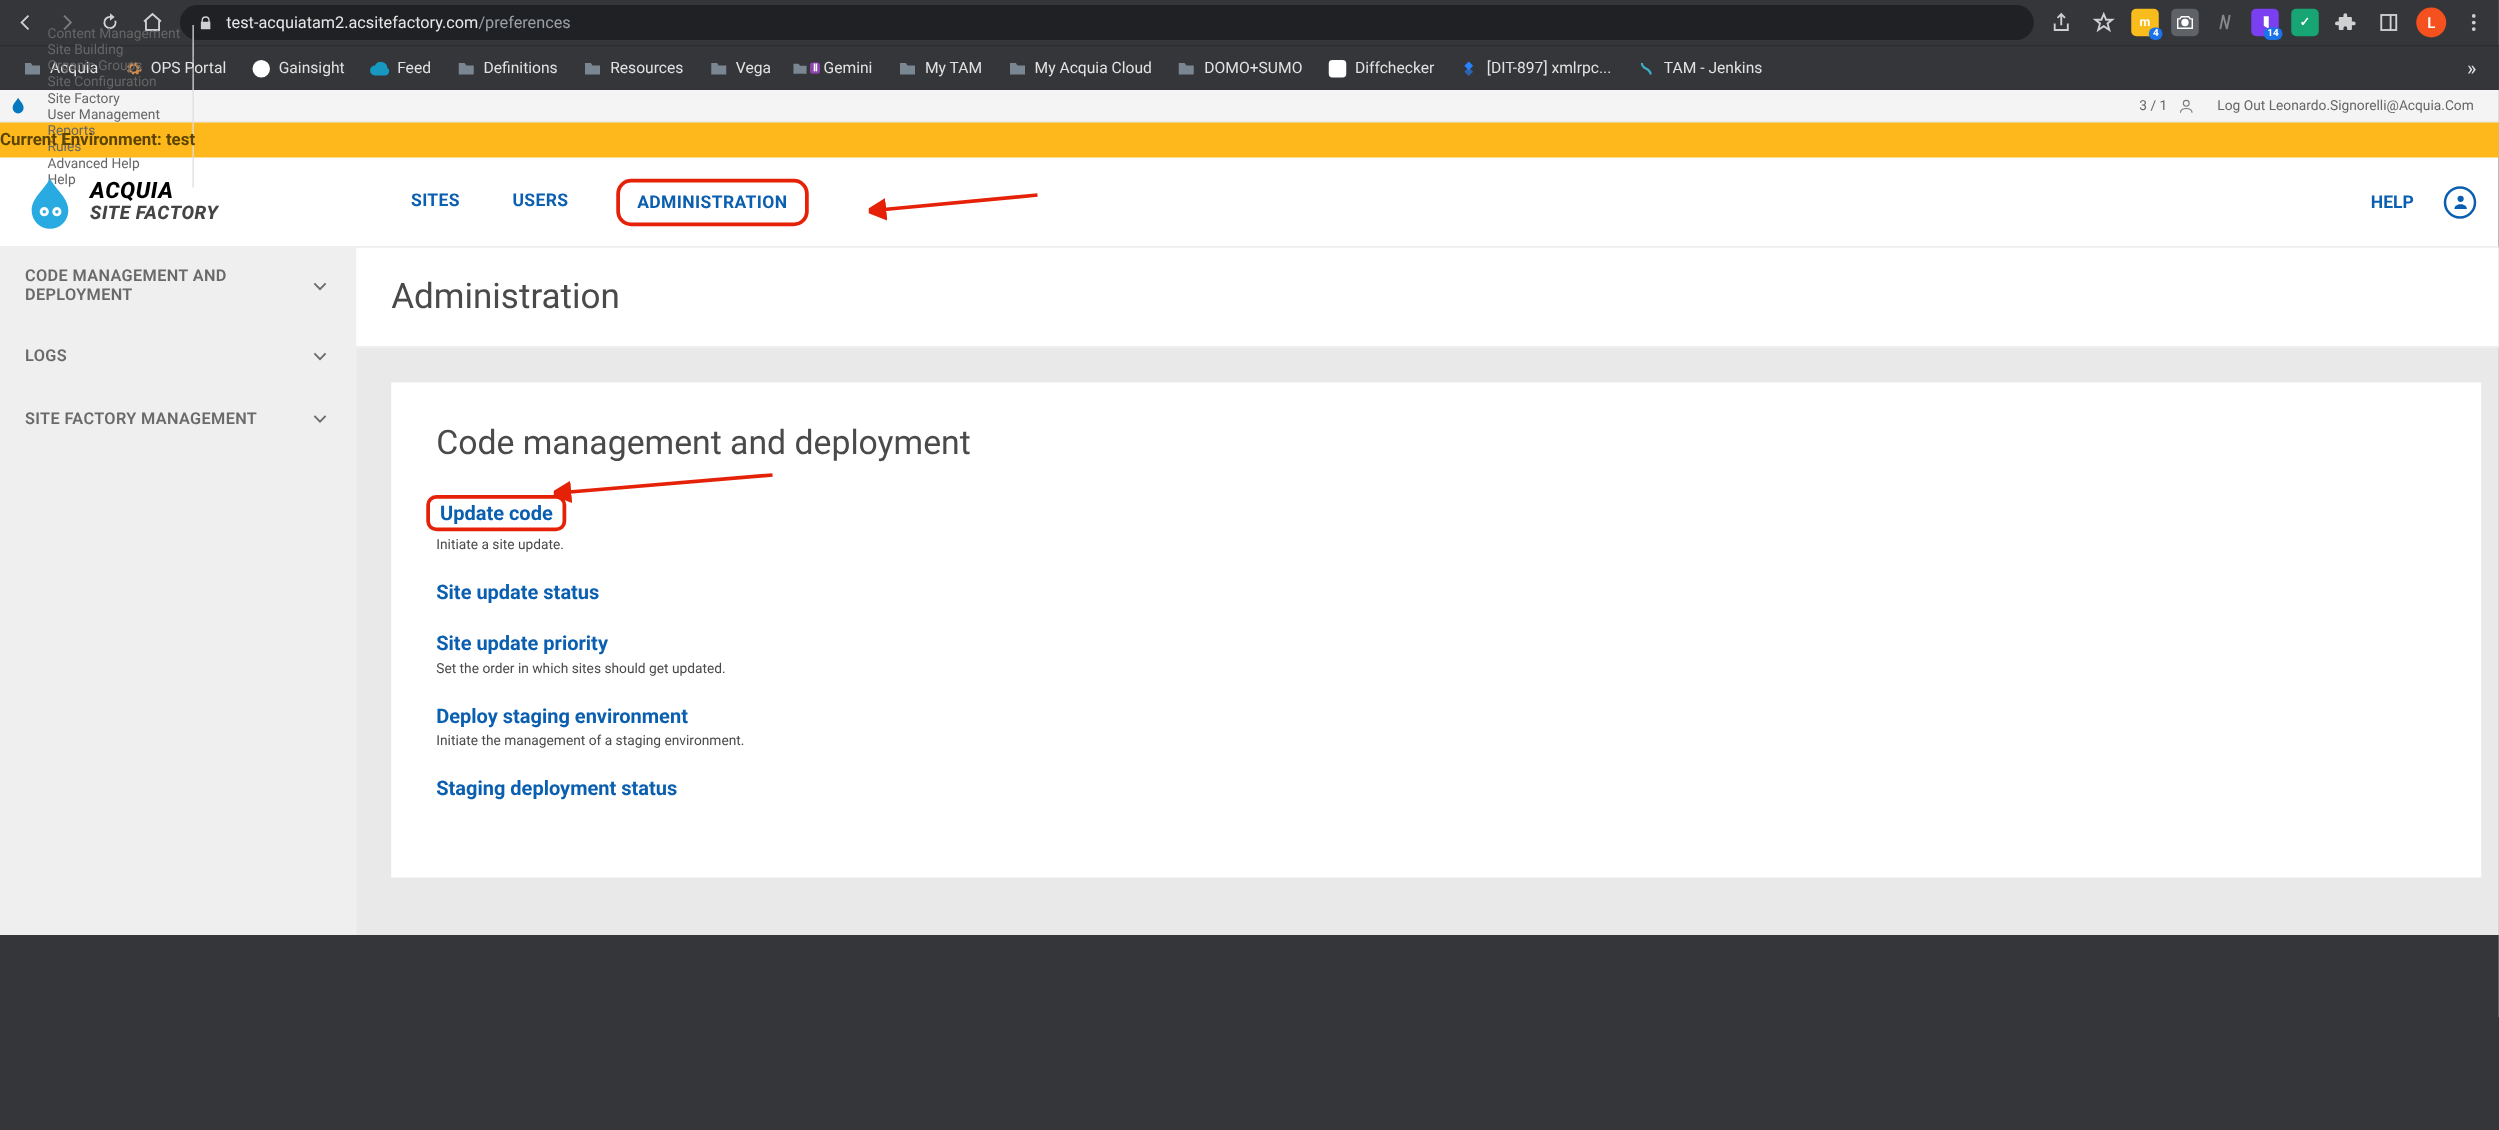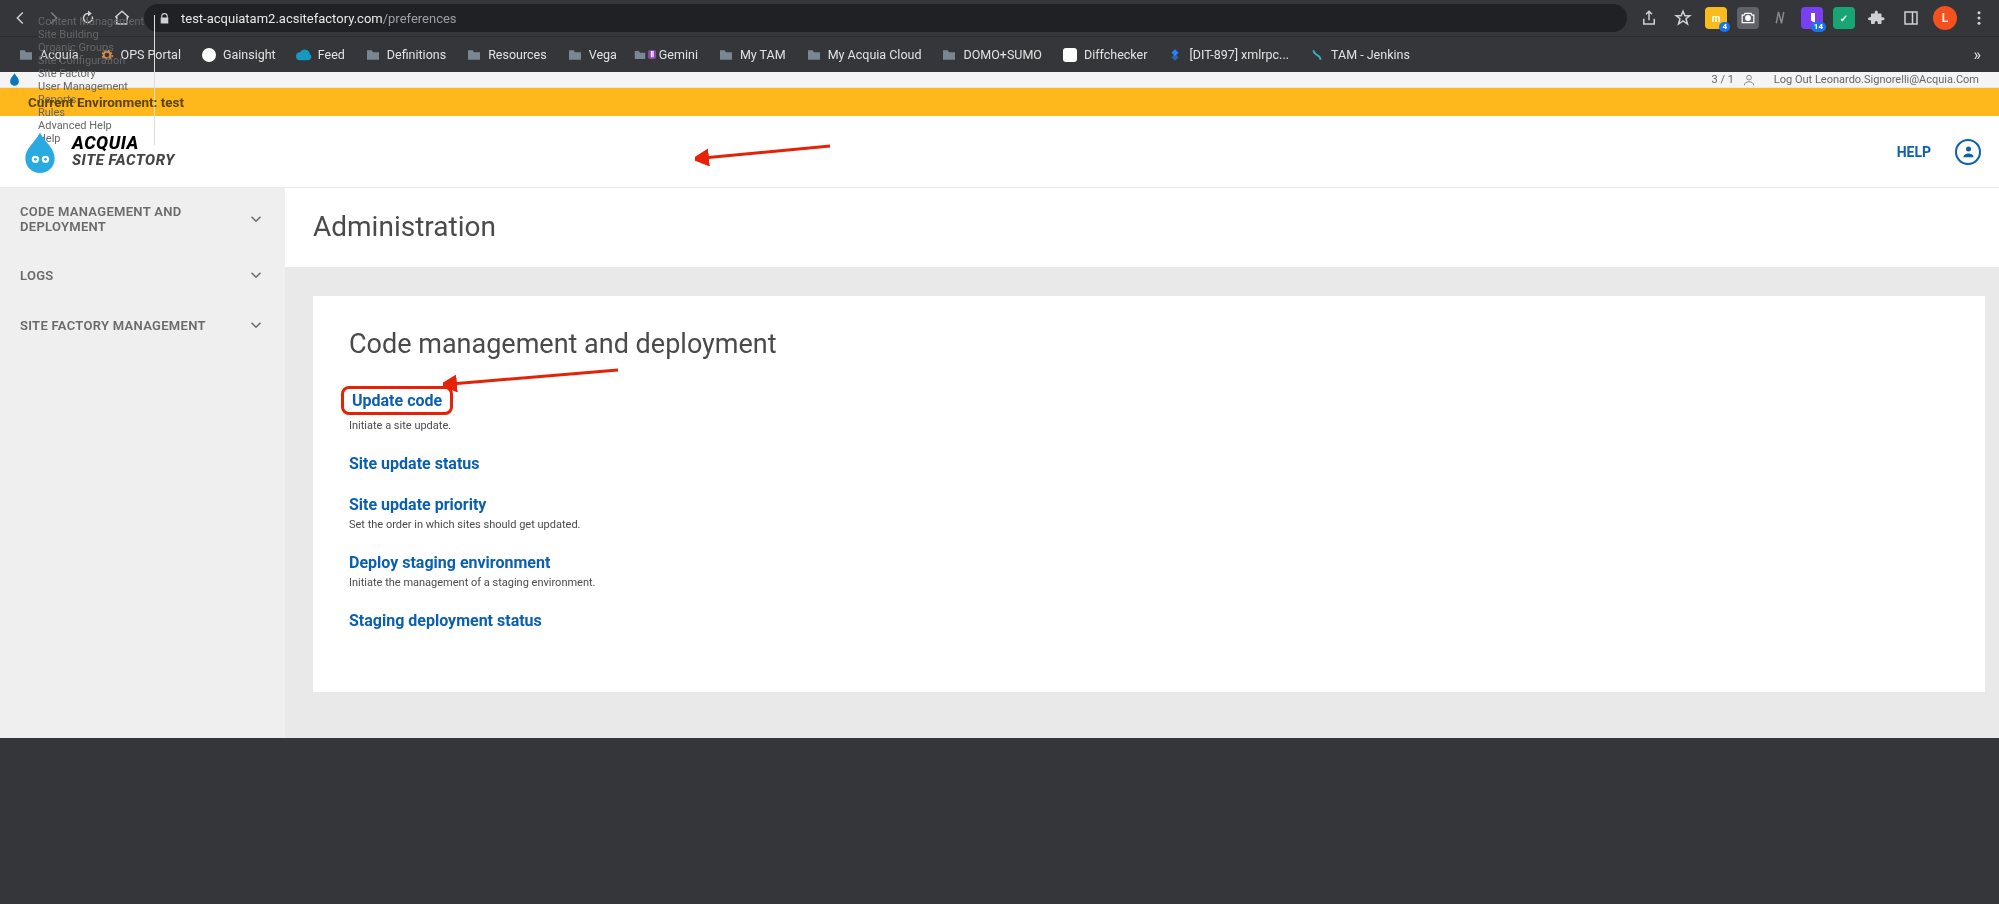--- a/index.html
+++ b/index.html
@@ -22,27 +22,27 @@
   .avatar { width:24px; height:24px; border-radius:50%; background:#f4511e; color:#fff; display:flex; align-items:center; justify-content:center; font-size:12px; font-weight:600; }
 
   .bookmarks { display:flex; align-items:center; height:36px; padding:0 10px; gap:4px; background:#35363a; border-top:1px solid #2b2c2f; }
   .bm { display:flex; align-items:center; gap:6px; color:#e2e2e2; font-size:12.5px; padding:4px 8px; border-radius:4px; cursor:pointer; white-space:nowrap; }
   .bm .bm-icon { width:16px; height:16px; display:flex; align-items:center; justify-content:center; }
   .bm-more { margin-left:auto; color:#e2e2e2; padding:4px 8px; }
 
   
   .app { background:#fff; }
 
-  .admin-bar { display:flex; align-items:center; background:#f4f4f4; border-bottom:1px solid #e6e6e6; font-size:11px; color:#666; height:16px; }
+  .admin-bar { display:flex; align-items:center; background:#f4f4f4; border-bottom:1px solid #e6e6e6; font-size:11px; color:#666; height:26px; }
   .admin-bar .droplet { width:20px; height:20px; display:flex; align-items:center; justify-content:center; margin:0 4px; }
   .admin-link { padding:0 10px; border-right:1px solid #ddd; height:100%; display:flex; align-items:center; cursor:pointer; }
   .admin-right { margin-left:auto; display:flex; align-items:center; gap:8px; padding-right:10px; }
   .admin-right .useric { width:14px; height:14px; }
 
-  .env-banner { background:#ffb81c; color:#5a4400; font-size:13.5px; font-weight:700; padding:6px 28px; }
+  .env-banner { background:#ffb81c; color:#5a4400; font-size:13.5px; font-weight:700; padding:6px 0; }
 
   .top-nav { display:flex; align-items:center; height:72px; border-bottom:1px solid #e9e9e9; padding:0 18px; }
   .brand { display:flex; align-items:center; gap:10px; }
   .brand-logo { width:44px; height:44px; }
   .brand-text { line-height:1.05; }
   .brand-text .l1 { font-weight:800; font-style:italic; font-size:18px; letter-spacing:.5px; }
   .brand-text .l2 { font-weight:800; font-style:italic; font-size:15px; color:#444; letter-spacing:.5px; }
 
   .main-tabs { display:flex; gap:34px; margin-left:150px; }
   .tab { color:#0b5fb0; font-weight:700; font-size:14px; letter-spacing:.3px; padding:10px 4px; cursor:pointer; position:relative; }
@@ -309,20 +309,25 @@
           <circle cx="19" cy="32" r="4" fill="#fff"></circle>
           <circle cx="30" cy="32" r="4" fill="#fff"></circle>
           <circle cx="19" cy="32" r="1.5" fill="#29aae1"></circle>
           <circle cx="30" cy="32" r="1.5" fill="#29aae1"></circle>
         </svg>
       <div class="brand-text">
         <div class="l1">ACQUIA</div>
         <div class="l2">SITE FACTORY</div>
       </div>
     </div>
+    <div class="main-tabs">
+      <div class="tab">SITES</div>
+      <div class="tab">USERS</div>
+      <div class="tab active annot">ADMINISTRATION</div>
+    </div>
     <div class="top-right">
       <div class="help">HELP</div>
       <div class="user-ic">
           <svg viewBox="0 0 24 24">
             <circle cx="12" cy="8" r="4"></circle>
             <path d="M4 21c0-4 4-6 8-6s8 2 8 6z"></path>
           </svg>
         </div>
     </div>
     <svg class="arrow" style="left:695px; top:20px" width="140" height="32">

